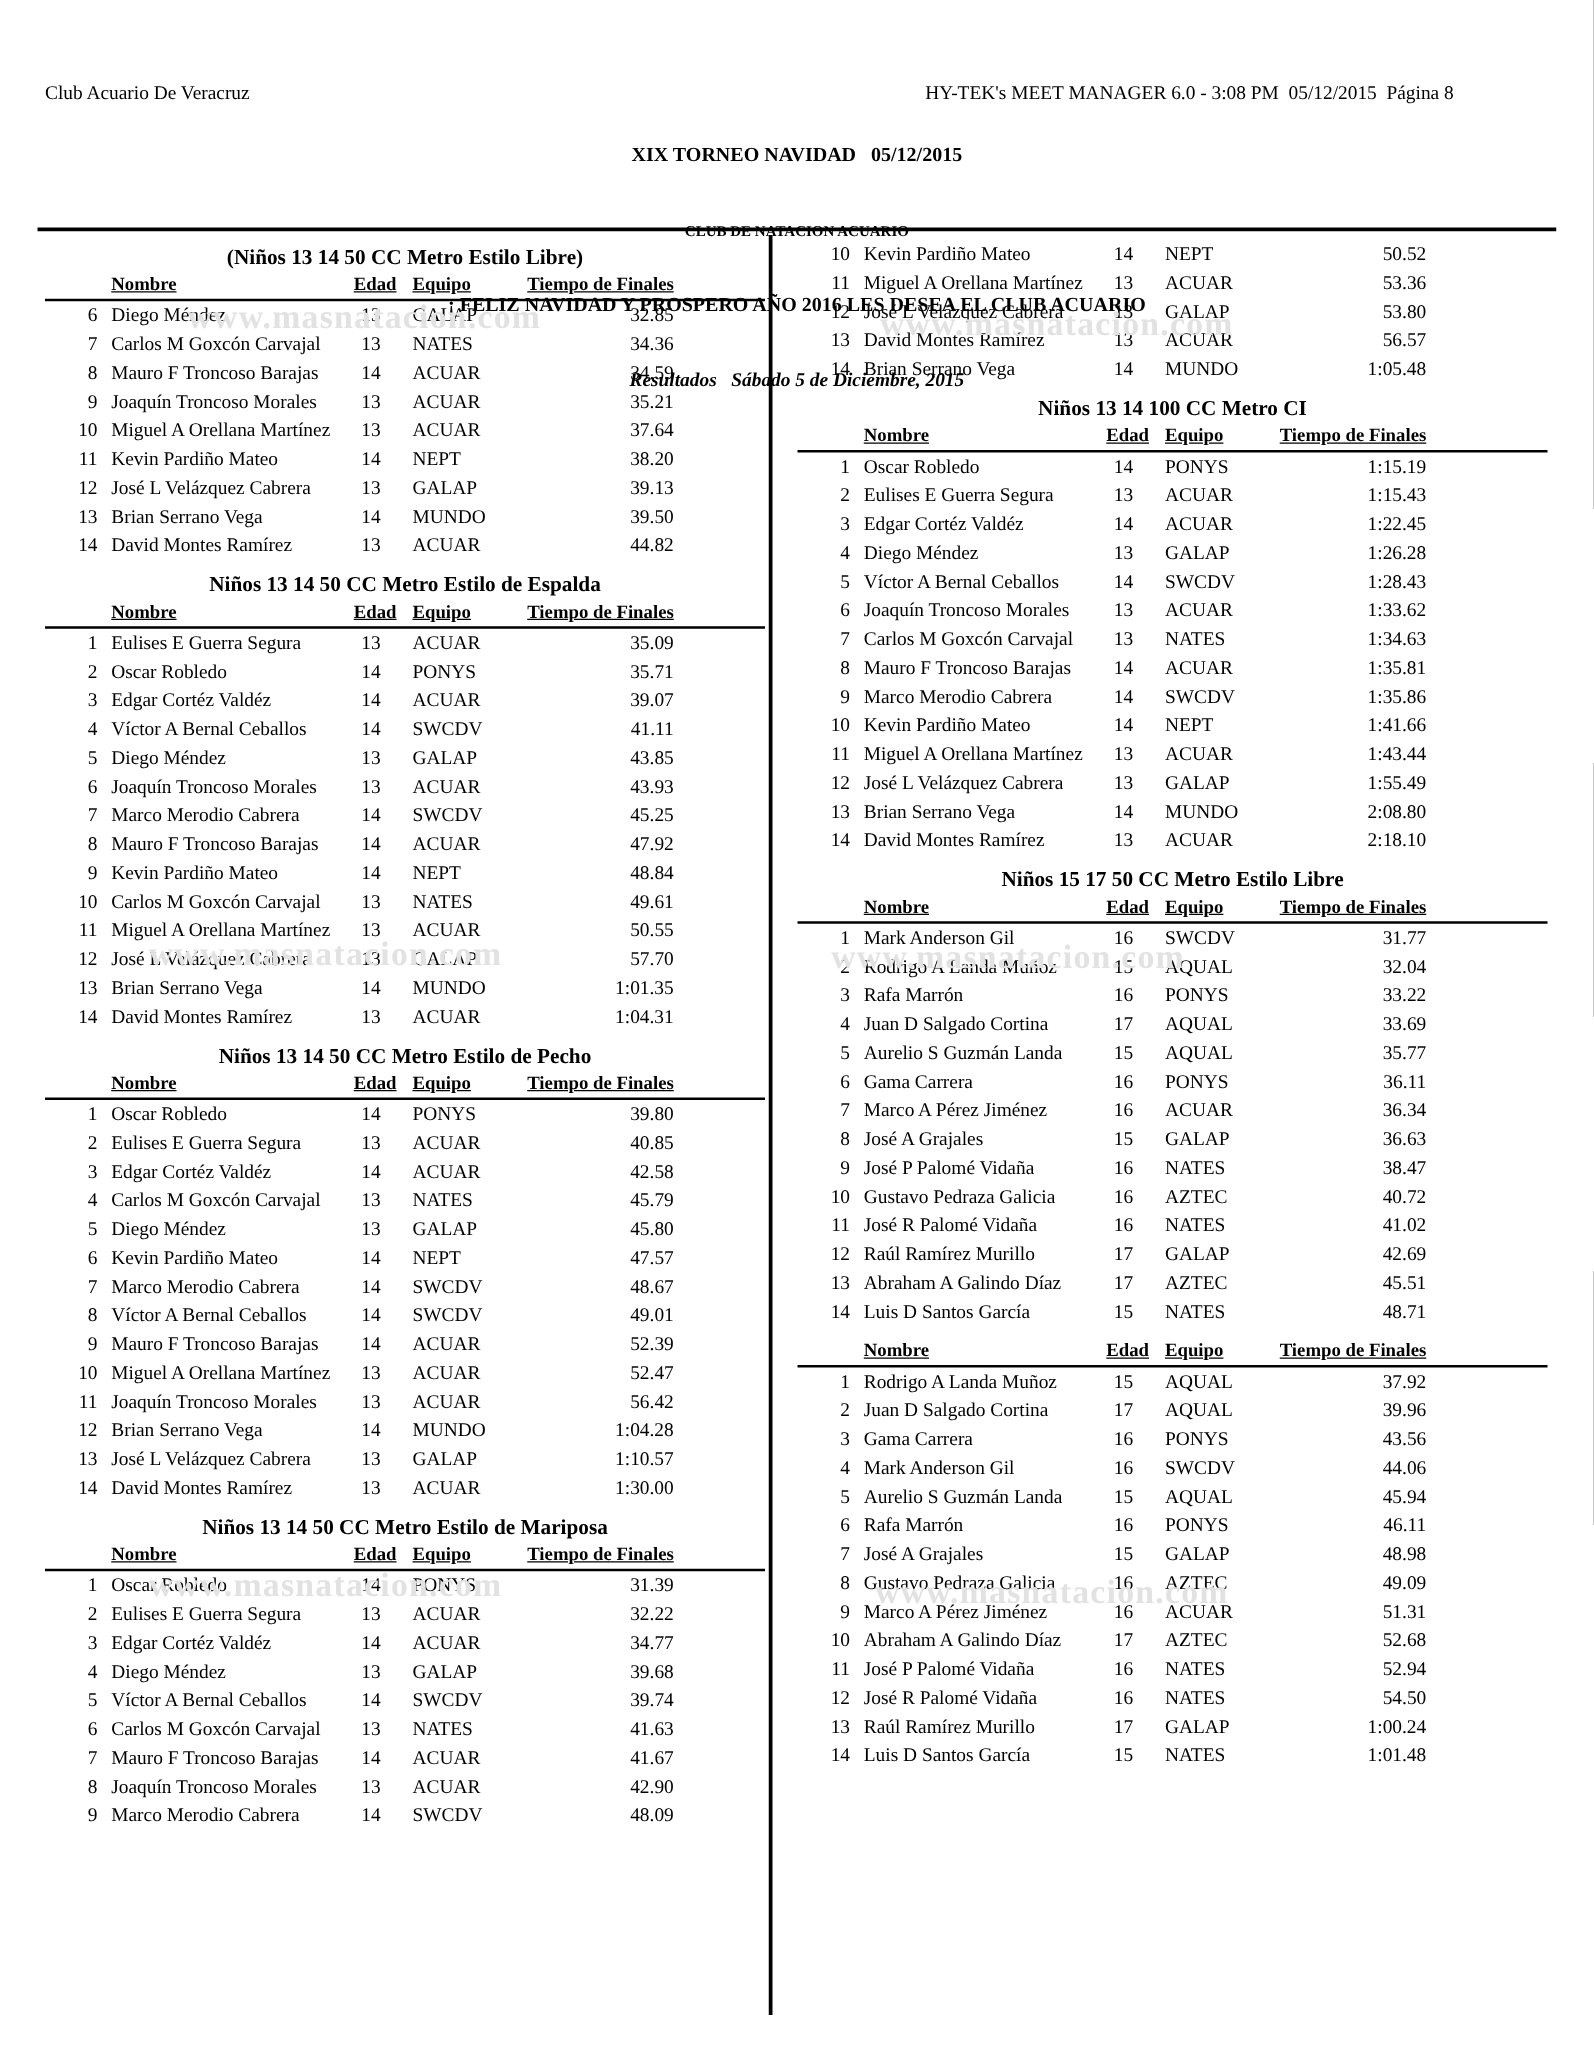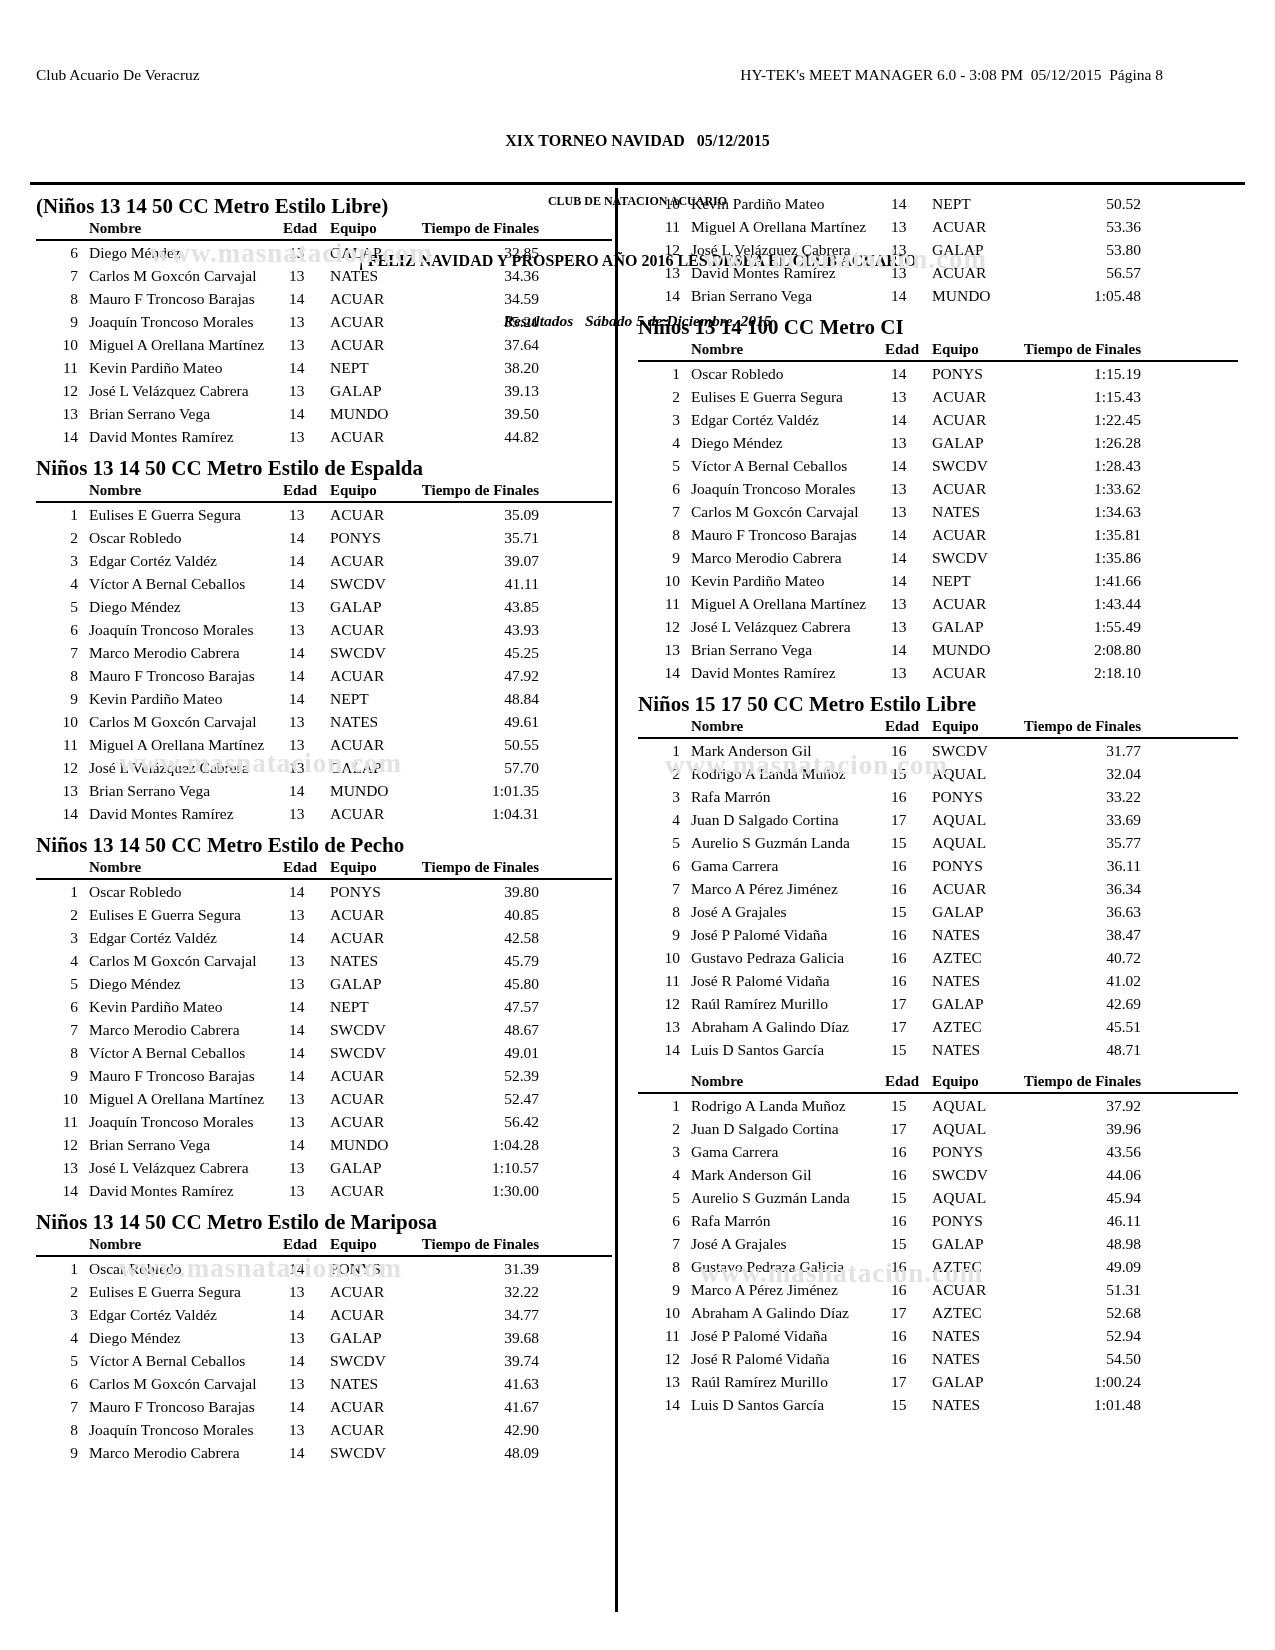--- a/index.html
+++ b/index.html
@@ -1,34 +1,34 @@
 <!DOCTYPE html>
 <html><head>
 <meta charset="utf-8">
 <style>
   html,body{margin:0;padding:0;background:#777;}
   .page{position:relative;width:1275px;height:1650px;margin:0 auto;background:#ffffff;
         color:#000;font-family:"Liberation Serif",serif;overflow:hidden;}
   .hdr{position:absolute;top:66px;left:36px;right:112px;display:flex;
        justify-content:space-between;font-size:15.5px;white-space:pre;}
-  .center{position:absolute;top:96px;left:0;right:0;text-align:center;
+  .center{position:absolute;top:80px;left:0;right:0;text-align:center;
           font-weight:bold;white-space:pre;}
   .cl1{font-size:16px;margin-bottom:8px;}
   .cl2{font-size:12px;margin-bottom:7px;}
   .cl3{font-size:16px;margin-bottom:6px;}
   .cl4{font-size:15.5px;font-style:italic;}
   .rule{position:absolute;top:182px;left:30px;width:1215px;height:3px;background:#000;}
   .cols{position:absolute;top:188px;left:36px;display:flex;}
   .col-left{width:576px;padding-top:8px;}
   .divider{width:3px;background:#000;height:1424px;margin-left:3px;}
   .col-right{width:600px;margin-left:20px;padding-top:4px;}
   .section{margin-bottom:10px;}
-  .sec-title{font-weight:bold;font-size:21px;line-height:20px;margin-bottom:2px;white-space:pre;}
+  .sec-title{font-weight:bold;font-size:17px;line-height:20px;margin-bottom:2px;white-space:pre;text-align:center;}
   .thead,.row{display:grid;grid-template-columns:44px 203px 47px 60px 149px 1fr;}
-  .thead{font-weight:bold;font-size:15px;line-height:21px;border-bottom:2.5px solid #000;}
+  .thead{font-weight:bold;font-size:15px;line-height:21px;border-bottom:2.5px solid #000;text-decoration:underline;}
   .row{font-size:15.5px;line-height:23px;}
   .c-rank{text-align:right;padding-right:2px;}
   .c-name{padding-left:9px;white-space:nowrap;}
   .c-age{padding-left:6px;}
   .thead .c-age{padding-left:0;}
   .c-team{white-space:nowrap;}
   .c-time{text-align:right;white-space:nowrap;}
   .wm{position:absolute;font-family:Liberation Serif, serif;font-size:27px;font-weight:bold;
       letter-spacing:1px;color:#e2e2e2;white-space:nowrap;pointer-events:none;}
 </style>

